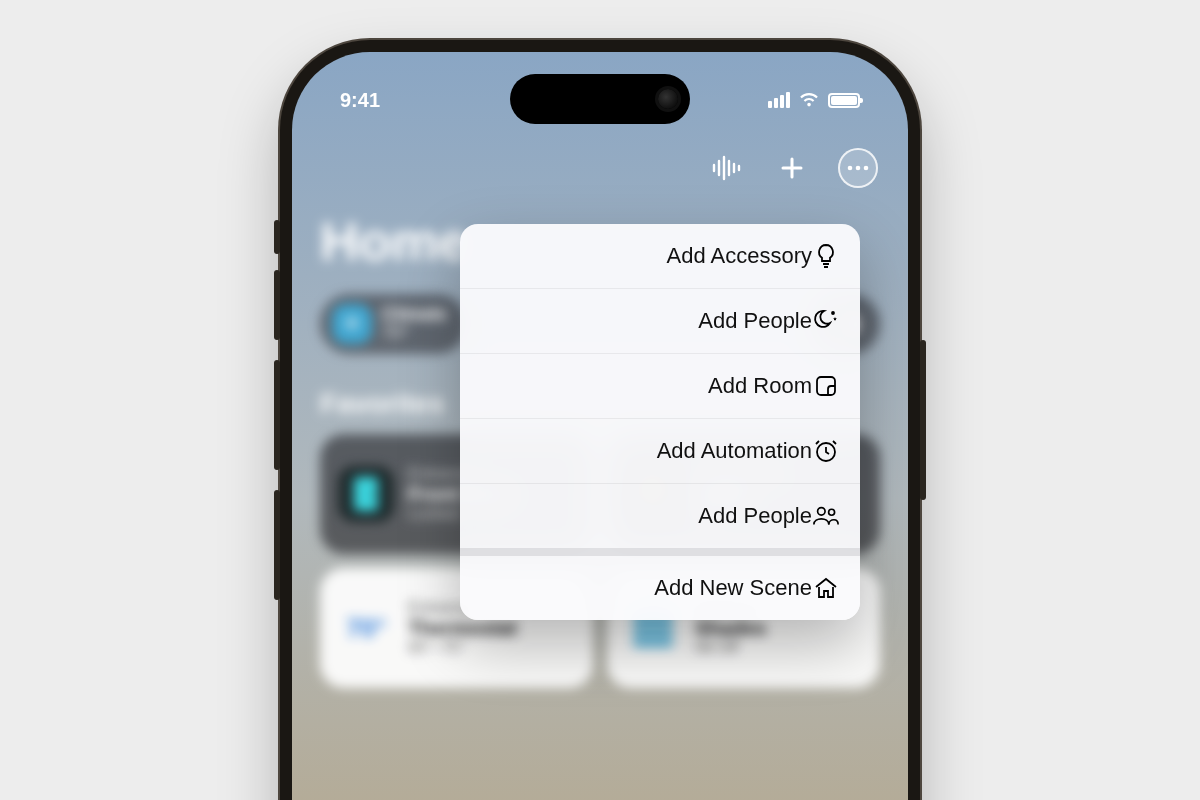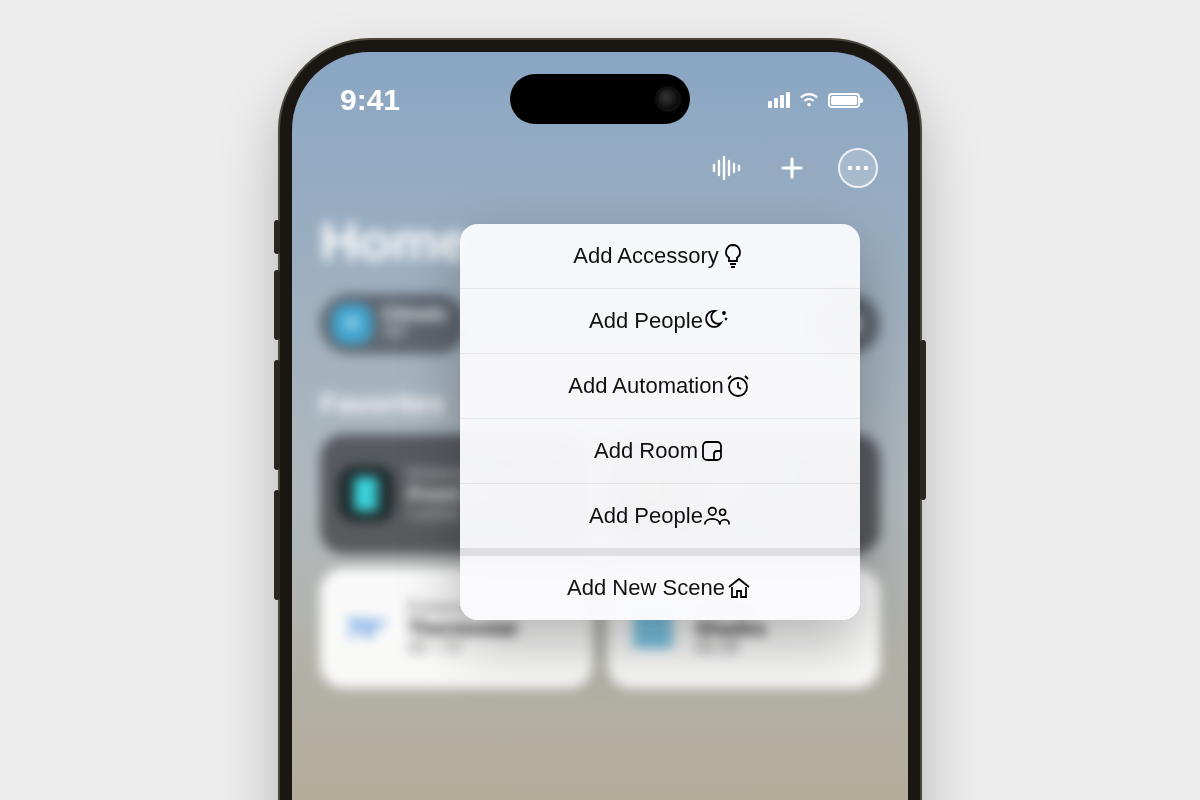--- a/index.html
+++ b/index.html
@@ -36,21 +36,21 @@
 
   
   .island {
     position: absolute; top: 22px; left: 50%; transform: translateX(-50%);
     width: 180px; height: 50px; background: #000; border-radius: 28px;
     display: flex; align-items: center; justify-content: flex-end; padding-right: 12px;
   }
   .island .cam { width: 20px; height: 20px; border-radius: 50%; background: radial-gradient(circle at 40% 40%, #333, #000); box-shadow: 0 0 0 3px #101010; }
 
   
-  .status { position: absolute; top: 28px; left: 0; right: 0; height: 40px; display: flex; justify-content: space-between; align-items: center; padding: 0 48px; color: #fff; font-weight: 600; font-size: 30px; }
+  .status { position: absolute; top: 28px; left: 0; right: 0; height: 40px; display: flex; justify-content: space-between; align-items: center; padding: 0 48px; color: #fff; font-weight: 600; font-size: 20px; }
   .status-right { display: flex; align-items: center; gap: 8px; }
   .sig { display: flex; align-items: flex-end; gap: 2px; }
   .sig span { width: 4px; background: #fff; border-radius: 1px; display: block; }
   .sig span:nth-child(1){height:7px}.sig span:nth-child(2){height:10px}.sig span:nth-child(3){height:13px}.sig span:nth-child(4){height:16px}
   .wifi { width: 22px; height: 22px; }
   .batt { width: 32px; height: 15px; border: 2px solid #fff; border-radius: 4px; position: relative; }
   .batt::after { content:""; position:absolute; right:-5px; top:3px; width:3px; height:5px; background:#fff; border-radius: 0 2px 2px 0; }
   .batt .fill { position:absolute; inset:1px; background:#fff; border-radius:2px; }
 
   
@@ -79,21 +79,21 @@
 
   
   .fg { position:absolute; inset:0; }
   .fg .appbar { filter:none; }
   .menu {
     position:absolute; top: 172px; left: 168px; width: 400px;
     background: rgba(250,250,252,.96); backdrop-filter: blur(12px);
     border-radius: 18px; box-shadow: 0 24px 60px rgba(0,0,0,.28);
     overflow:hidden;
   }
-  .mi { display:flex; align-items:center; justify-content:center; padding: 18px 20px; font-size:22px; color:#111; border-top:1px solid rgba(0,0,0,.06); cursor:pointer; }
+  .mi { display:flex; align-items:center; justify-content:flex-end; padding: 18px 20px; font-size:22px; color:#111; border-top:1px solid rgba(0,0,0,.06); cursor:pointer; }
   .mi:first-child { border-top:none; }
   .mi.sep { border-top: 8px solid rgba(120,120,128,.18); }
   .mi .micon { width:28px; height:28px; color:#111; display:flex; align-items:center; justify-content:center; }
 
   
   svg { display:block; }
 
   
   .shades { display:flex; flex-direction:column; gap:3px; }
   .shades span { width:40px; height:5px; background:#2aa5d8; border-radius:2px; display:block; }
@@ -259,35 +259,35 @@
             <span>Add People</span>
             <span class="micon">
               <svg width="26" height="26" viewBox="0 0 26 26" fill="none" stroke="#000" stroke-width="1.8">
                   <path d="M17 15A8 8 0 1 1 11 3a6.5 6.5 0 0 0 6 12z"></path>
                   <circle cx="20" cy="5" r="1" fill="#000"></circle>
                   <path d="M22 9l.6 1.2 1.3.2-1 .9.2 1.3-1.1-.6-1.1.6.2-1.3-1-.9 1.3-.2z" fill="#000" stroke="none"></path>
                 </svg>
             </span>
           </div>
           <div class="mi">
+            <span>Add Room</span>
+            <span class="micon">
+              <svg width="24" height="24" viewBox="0 0 24 24" fill="none" stroke="#000" stroke-width="1.8">
+                  <rect x="3" y="3" width="18" height="18" rx="4"></rect>
+                  <path d="M14 21v-6a3 3 0 0 1 3-3h4"></path>
+                </svg>
+            </span>
+          </div>
+          <div class="mi">
             <span>Add Automation</span>
             <span class="micon">
               <svg width="26" height="26" viewBox="0 0 26 26" fill="none" stroke="#000" stroke-width="1.8">
                   <circle cx="13" cy="14" r="9"></circle>
                   <path d="M13 9v5l3 2"></path>
                   <path d="M6 3L3 6M20 3l3 3"></path>
-                </svg>
-            </span>
-          </div>
-          <div class="mi">
-            <span>Add Room</span>
-            <span class="micon">
-              <svg width="24" height="24" viewBox="0 0 24 24" fill="none" stroke="#000" stroke-width="1.8">
-                  <rect x="3" y="3" width="18" height="18" rx="4"></rect>
-                  <path d="M14 21v-6a3 3 0 0 1 3-3h4"></path>
                 </svg>
             </span>
           </div>
           <div class="mi">
             <span>Add People</span>
             <span class="micon">
               <svg width="30" height="22" viewBox="0 0 30 22" fill="none" stroke="#000" stroke-width="1.8">
                   <circle cx="10" cy="6" r="4"></circle>
                   <circle cx="21" cy="7" r="3.2"></circle>
                   <path d="M2 20c0-4 4-6 8-6s8 2 8 6"></path>

